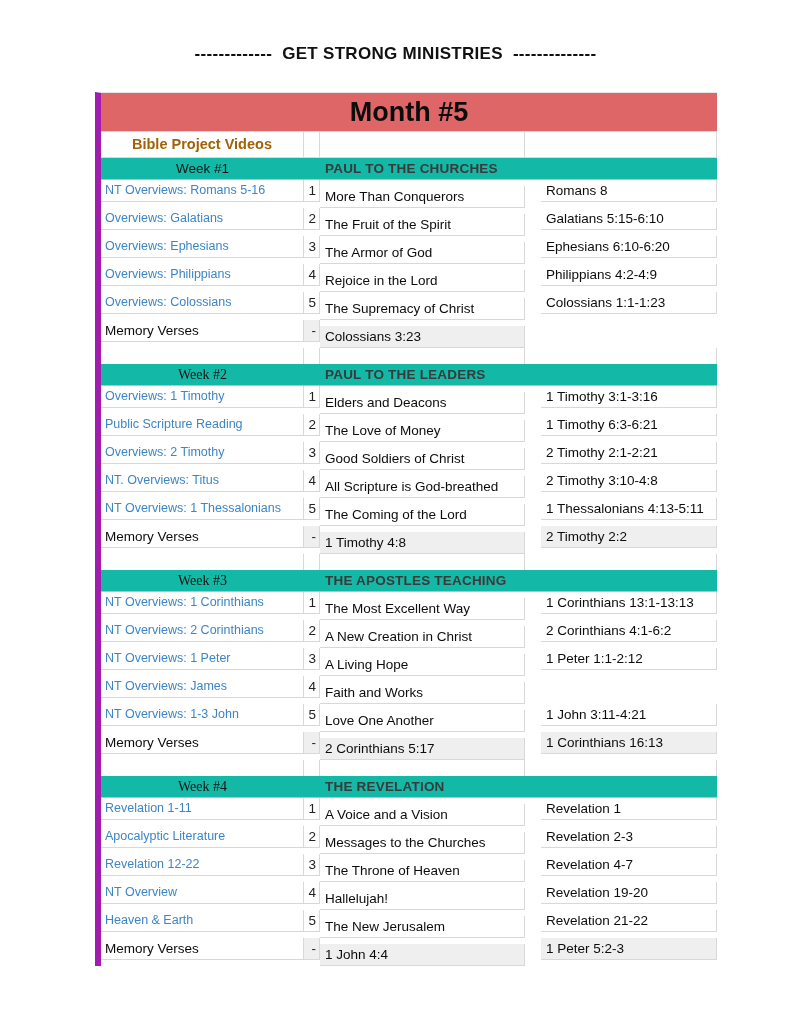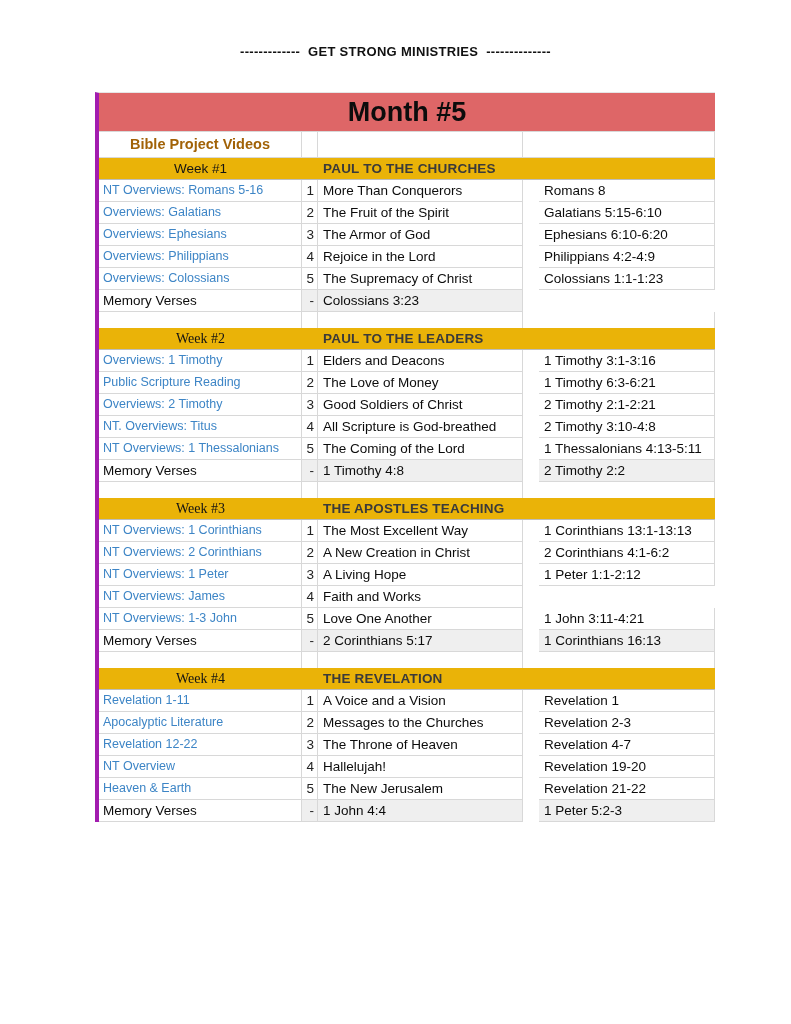--- a/index.html
+++ b/index.html
@@ -7,27 +7,27 @@
     position:relative;
     width:791px;height:1024px;
     background:#ffffff;
     font-family:"Liberation Sans", sans-serif;
     color:#000;
     overflow:hidden;
   }
   .kicker{
     position:absolute;top:44px;left:0;width:100%;
     text-align:center;
-    font-size:13px;font-weight:bold;color:#111;
+    font-size:17px;font-weight:bold;color:#111;
     letter-spacing:.3px;
     white-space:pre;
   }
   .sheet{
     position:absolute;left:95px;top:92px;width:616px;
-    border-left:4px solid #a21caf;
+    border-left:6px solid #a21caf;
     border-top:1px solid #e6e6e6;
     font-size:13.5px;
   }
   .banner{
     height:38px;line-height:38px;
     background:#de6667;
     text-align:center;
     font-size:27px;font-weight:bold;color:#0c0c0c;
     border-bottom:1px solid #d8d8d8;
   }
@@ -41,30 +41,30 @@
     overflow:hidden;white-space:nowrap;
     line-height:21px;height:21px;
   }
   .videos-row > div{height:25px;line-height:25px;}
   .videos-label{
     text-align:center;font-weight:bold;font-size:14.5px;color:#a16207;
   }
   .week-header{
     display:grid;
     grid-template-columns:203px 16px 397px;
-    background:#eab308;
+    background:#14b8a6;
     border-bottom:1px solid #bdbdbd;
     height:21px;line-height:21px;
   }
   .week-label{text-align:center;font-size:13.5px;color:#141414;}
   .week-label.serif{font-family:"Liberation Serif", serif;font-size:14px;}
   .week-theme{font-weight:bold;color:#3a3a3a;padding-left:5px;letter-spacing:.2px;}
   .cell-video{padding-left:4px;font-size:12.5px;color:#3d85c6;cursor:pointer;}
   .cell-num{text-align:right;padding-right:3px;color:#222;}
-  .cell-title{padding-left:5px;color:#0c0c0c;}
+  .cell-title{padding-left:5px;color:#0c0c0c;margin-top:6px;}
   .cell-ref{padding-left:5px;color:#0c0c0c;margin-left:16px;}
   .memory-row .cell-label{padding-left:4px;color:#0c0c0c;}
   .memory-row .gray{background:#efefef;}
   .spacer-row > div{height:16px;border-bottom:none;}
 </style>
 </head>
 <body>
 
 <div class="page">
 

